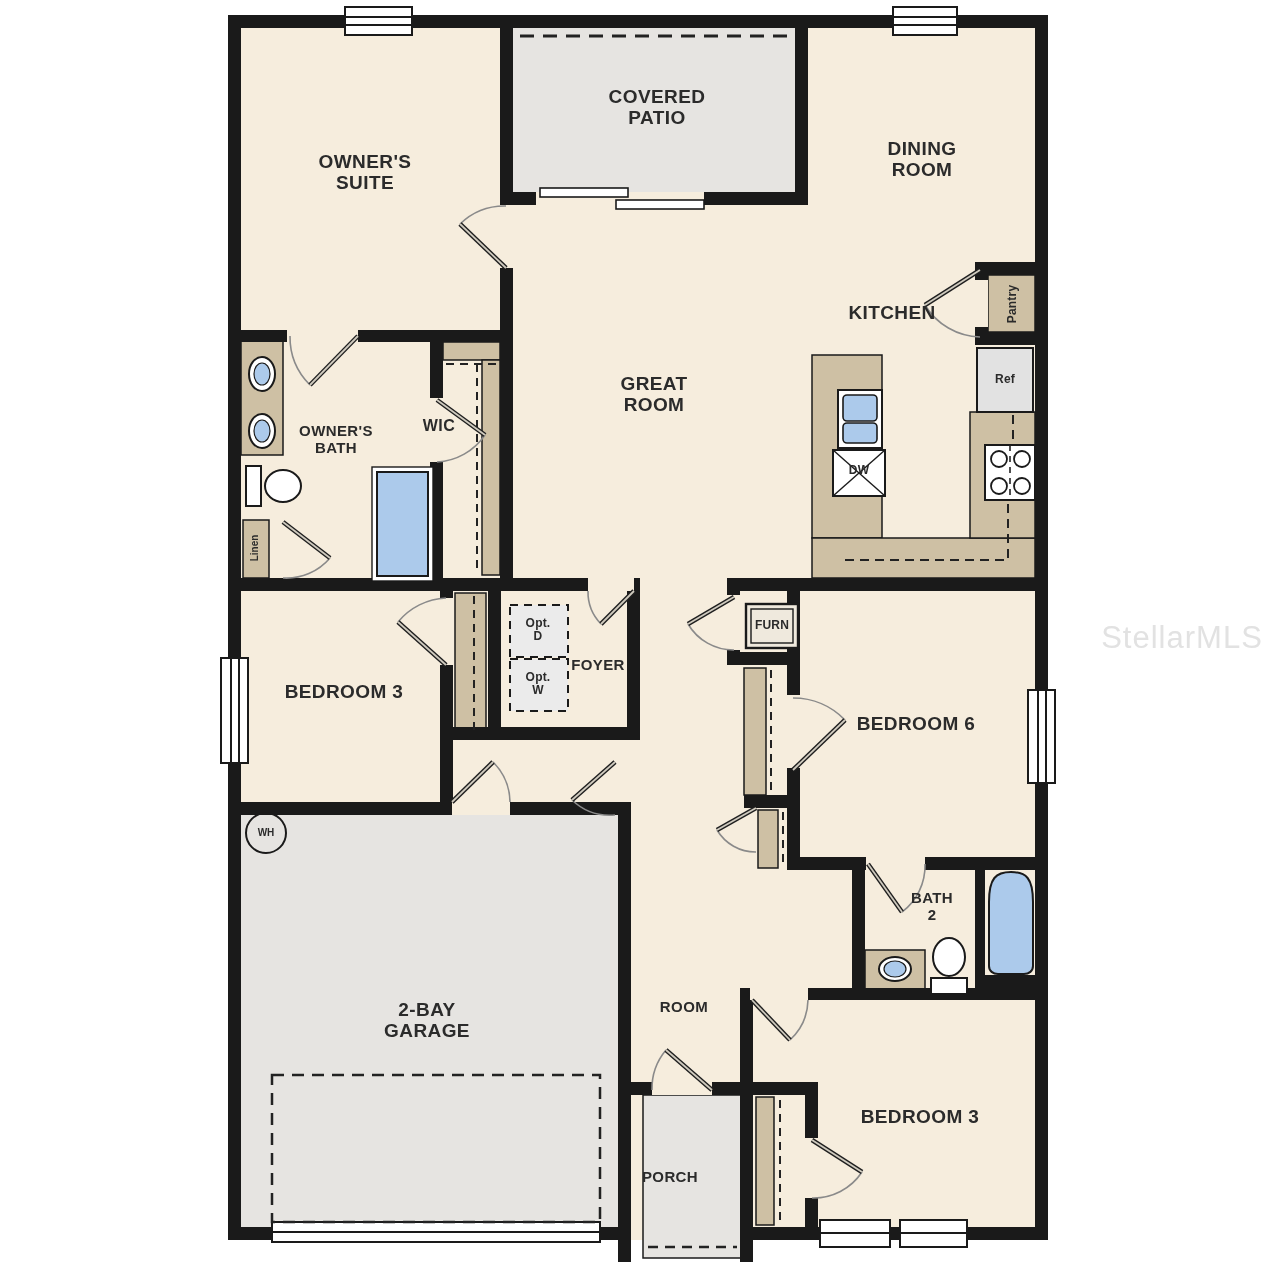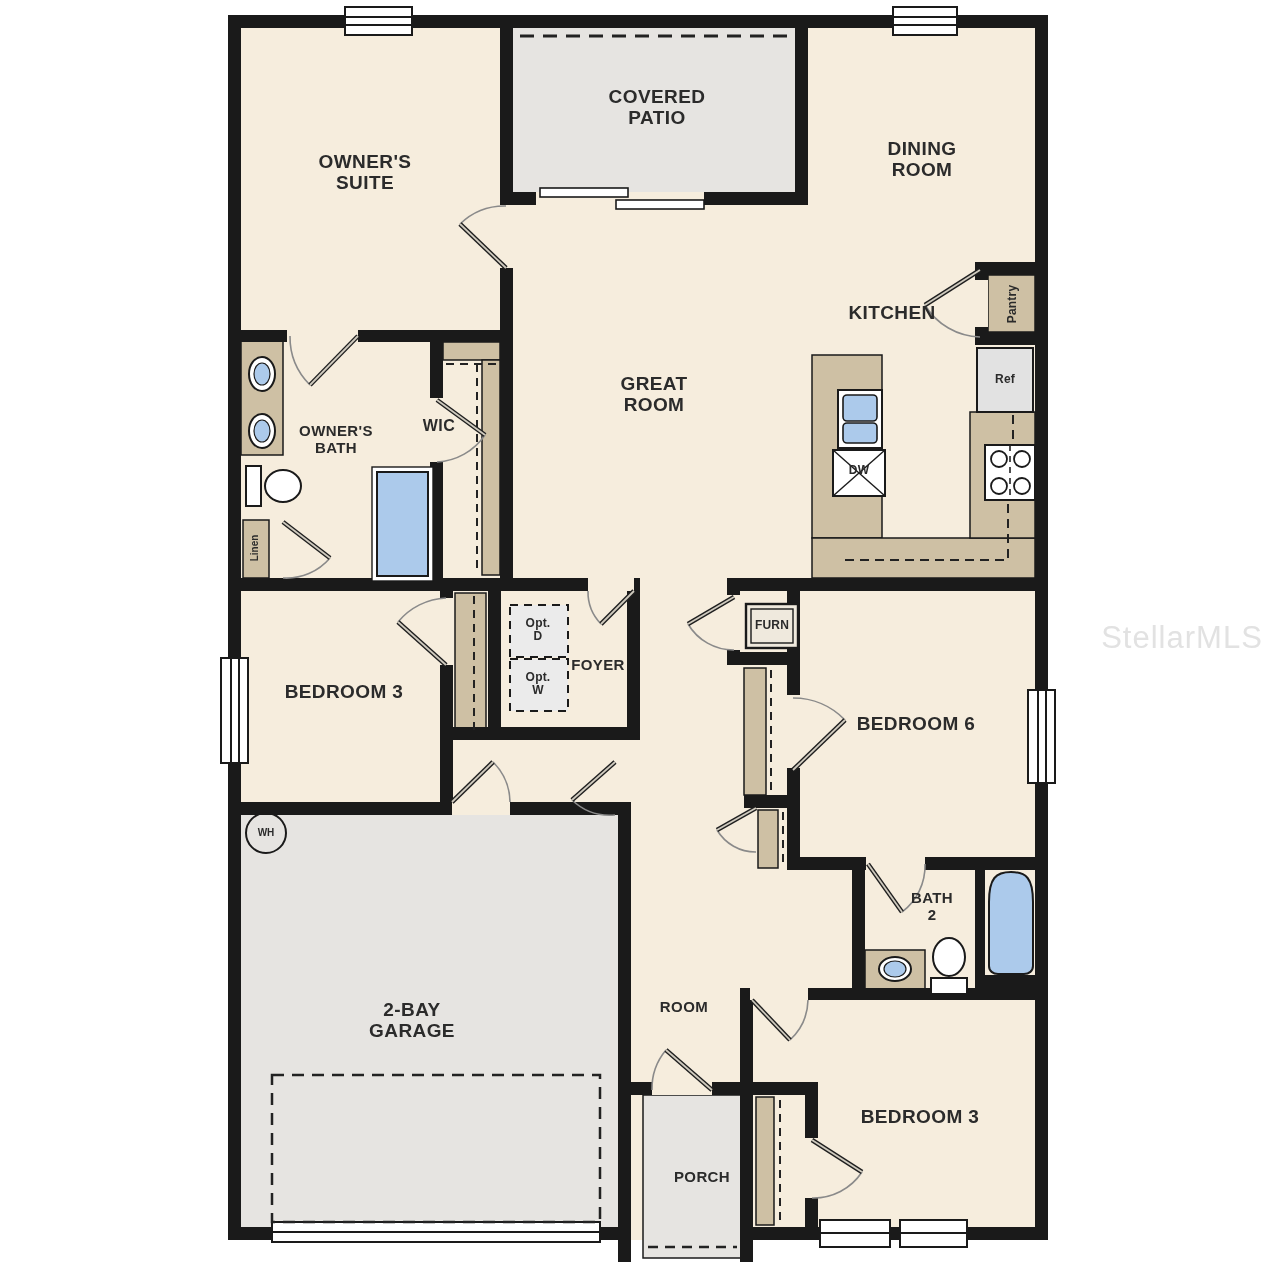--- a/index.html
+++ b/index.html
@@ -321,24 +321,24 @@
 ROOM</div>
   <div class="lbl md" style="left:336px;top:440px">OWNER'S
 BATH</div>
   <div class="lbl sm" style="left:439px;top:426px">WIC</div>
   <div class="lbl md" style="left:598px;top:665px">FOYER</div>
   <div class="lbl lg" style="left:344px;top:692px">BEDROOM 3</div>
   <div class="lbl lg" style="left:916px;top:724px">BEDROOM 6</div>
   <div class="lbl md" style="left:932px;top:907px">BATH
 2</div>
   <div class="lbl lg" style="left:920px;top:1117px">BEDROOM 3</div>
-  <div class="lbl lg" style="left:412px;top:1020px">2-BAY
+  <div class="lbl lg" style="left:427px;top:1020px">2-BAY
 GARAGE</div>
   <div class="lbl md" style="left:684px;top:1007px">ROOM</div>
-  <div class="lbl md" style="left:702px;top:1177px">PORCH</div>
+  <div class="lbl md" style="left:670px;top:1177px">PORCH</div>
 
   <div class="lbl xs vert" style="left:1013px;top:304px">Pantry</div>
   <div class="lbl xs" style="left:1005px;top:380px">Ref</div>
   <div class="lbl xs" style="left:859px;top:471px">DW</div>
   <div class="lbl xs" style="left:772px;top:626px">FURN</div>
   <div class="lbl xs" style="left:538px;top:630px">Opt.
 D</div>
   <div class="lbl xs" style="left:538px;top:684px">Opt.
 W</div>
   <div class="lbl xxs" style="left:266px;top:833px">WH</div>

